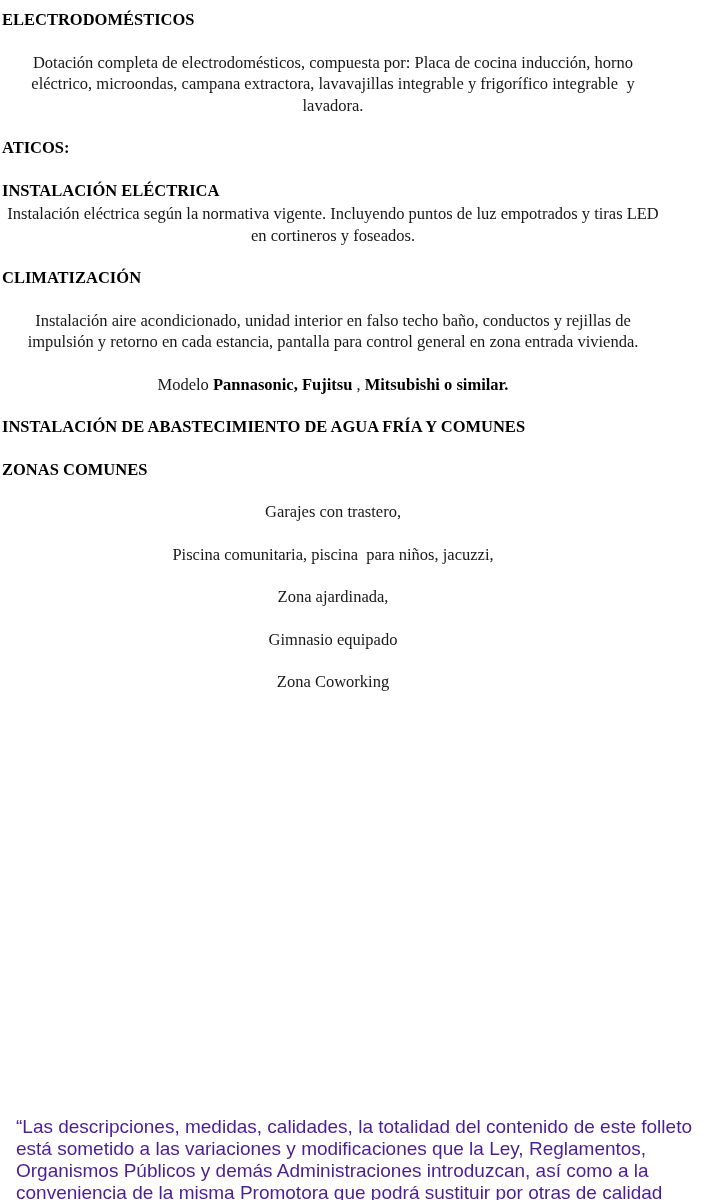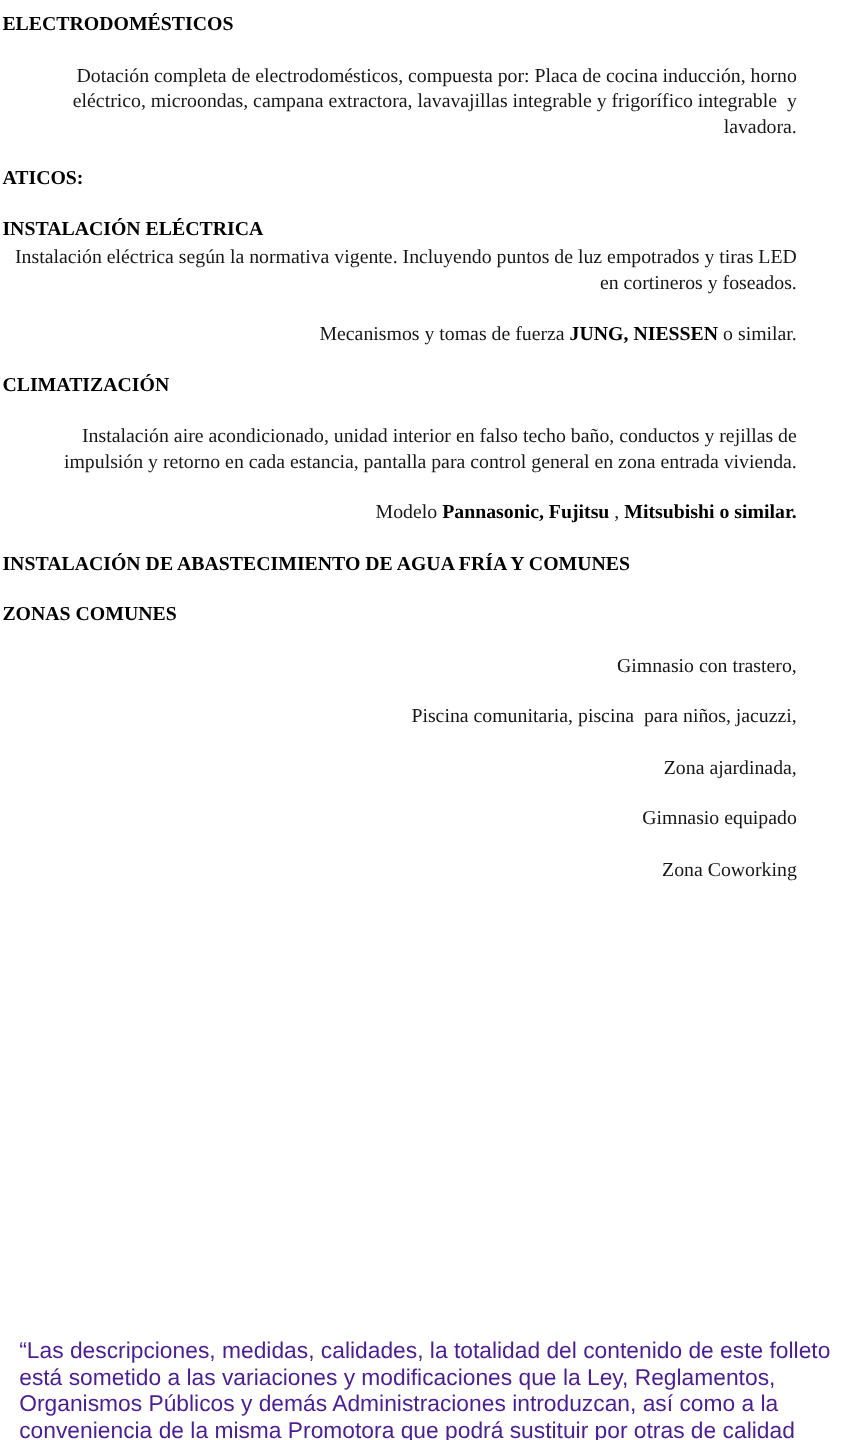--- a/index.html
+++ b/index.html
@@ -28,21 +28,21 @@
     line-height: 21.5px;
     margin: 0 0 21px 0;
     white-space: pre-wrap;
   }
   .heading.tight { margin-bottom: 2px; }
   .para {
     font-size: 16.5px;
     line-height: 21.5px;
     margin: 0 0 21px 0;
     white-space: pre-wrap;
-    text-align: right;
+    text-align: center;
   }
   .para .bold { font-weight: bold; color: #000; }
   .disclaimer {
     position: absolute;
     left: 16px;
     top: 1116px;
     width: 694px;
     font-family: "Liberation Sans", "DejaVu Sans", sans-serif;
     font-size: 19px;
     line-height: 22px;
@@ -53,26 +53,25 @@
 </head>
 <body>
 
 <div class="page">
   <main class="content" id="content">
       <div class="heading">ELECTRODOMÉSTICOS</div>
       <div class="para">Dotación completa de electrodomésticos, compuesta por: Placa de cocina inducción, horno eléctrico, microondas, campana extractora, lavavajillas integrable y frigorífico integrable  y lavadora.</div>
       <div class="heading">ATICOS:</div>
       <div class="heading tight">INSTALACIÓN ELÉCTRICA</div>
       <div class="para">Instalación eléctrica según la normativa vigente. Incluyendo puntos de luz empotrados y tiras LED en cortineros y foseados.</div>
-      <div class="para"><span class="">Mecanismos y tomas de fuerza </span><span class="bold">JUNG, NIESSEN</span><span class=""> o similar.</span></div>
       <div class="heading">CLIMATIZACIÓN</div>
       <div class="para">Instalación aire acondicionado, unidad interior en falso techo baño, conductos y rejillas de impulsión y retorno en cada estancia, pantalla para control general en zona entrada vivienda.</div>
       <div class="para"><span class="">Modelo </span><span class="bold">Pannasonic, Fujitsu </span><span class="">, </span><span class="bold">Mitsubishi o similar.</span></div>
       <div class="heading">INSTALACIÓN DE ABASTECIMIENTO DE AGUA FRÍA Y COMUNES</div>
       <div class="heading">ZONAS COMUNES</div>
-      <div class="para">Gimnasio con trastero,</div>
+      <div class="para">Garajes con trastero,</div>
       <div class="para">Piscina comunitaria, piscina  para niños, jacuzzi,</div>
       <div class="para">Zona ajardinada,</div>
       <div class="para">Gimnasio equipado</div>
       <div class="para">Zona Coworking</div>
     </main>
   <footer class="disclaimer">“Las descripciones, medidas, calidades, la totalidad del contenido de este folleto está sometido a las variaciones y modificaciones que la Ley, Reglamentos, Organismos Públicos y demás Administraciones introduzcan, así como a la conveniencia de la misma Promotora que podrá sustituir por otras de calidad similar o superior".</footer>
 </div>
 
 </body></html>

